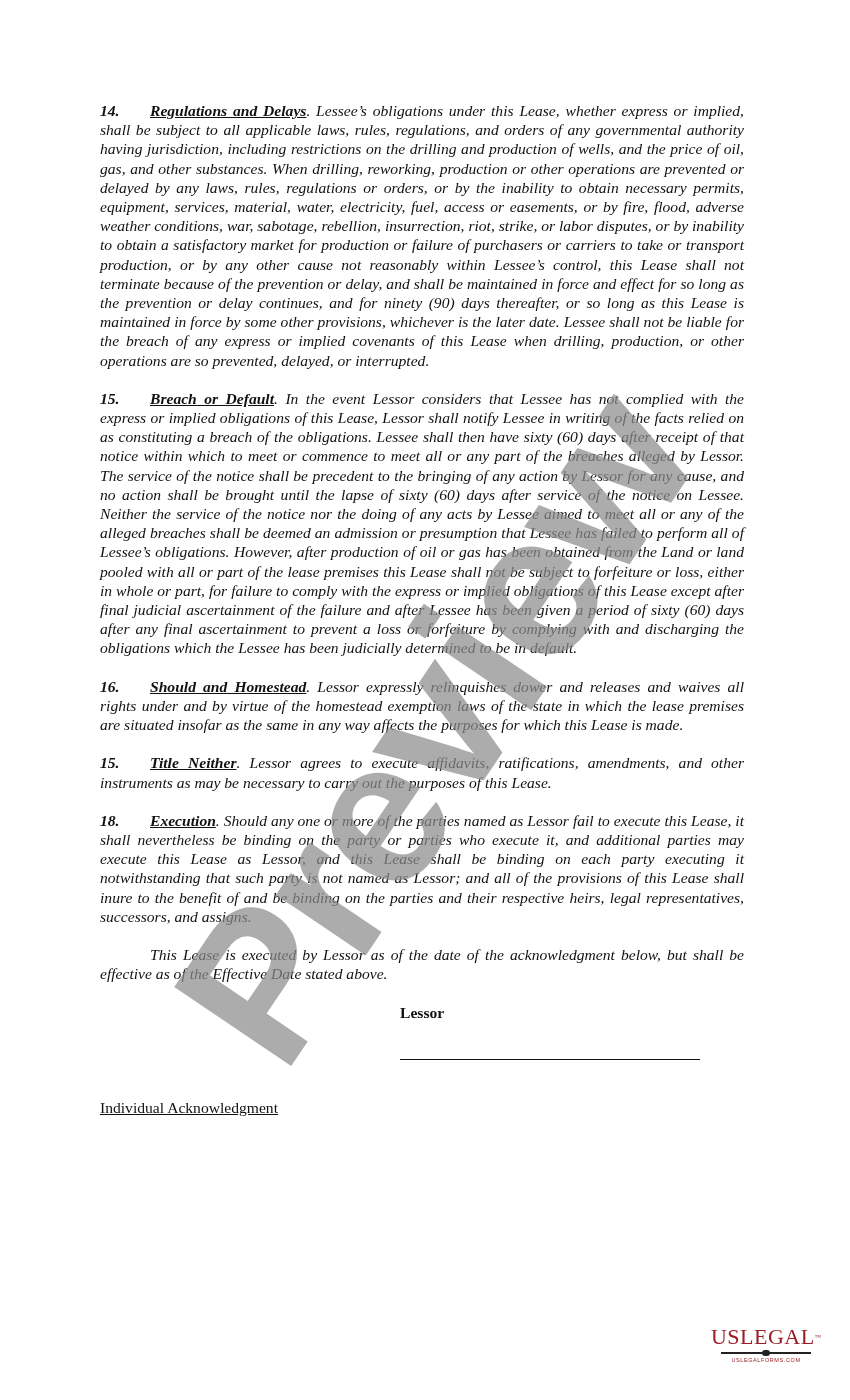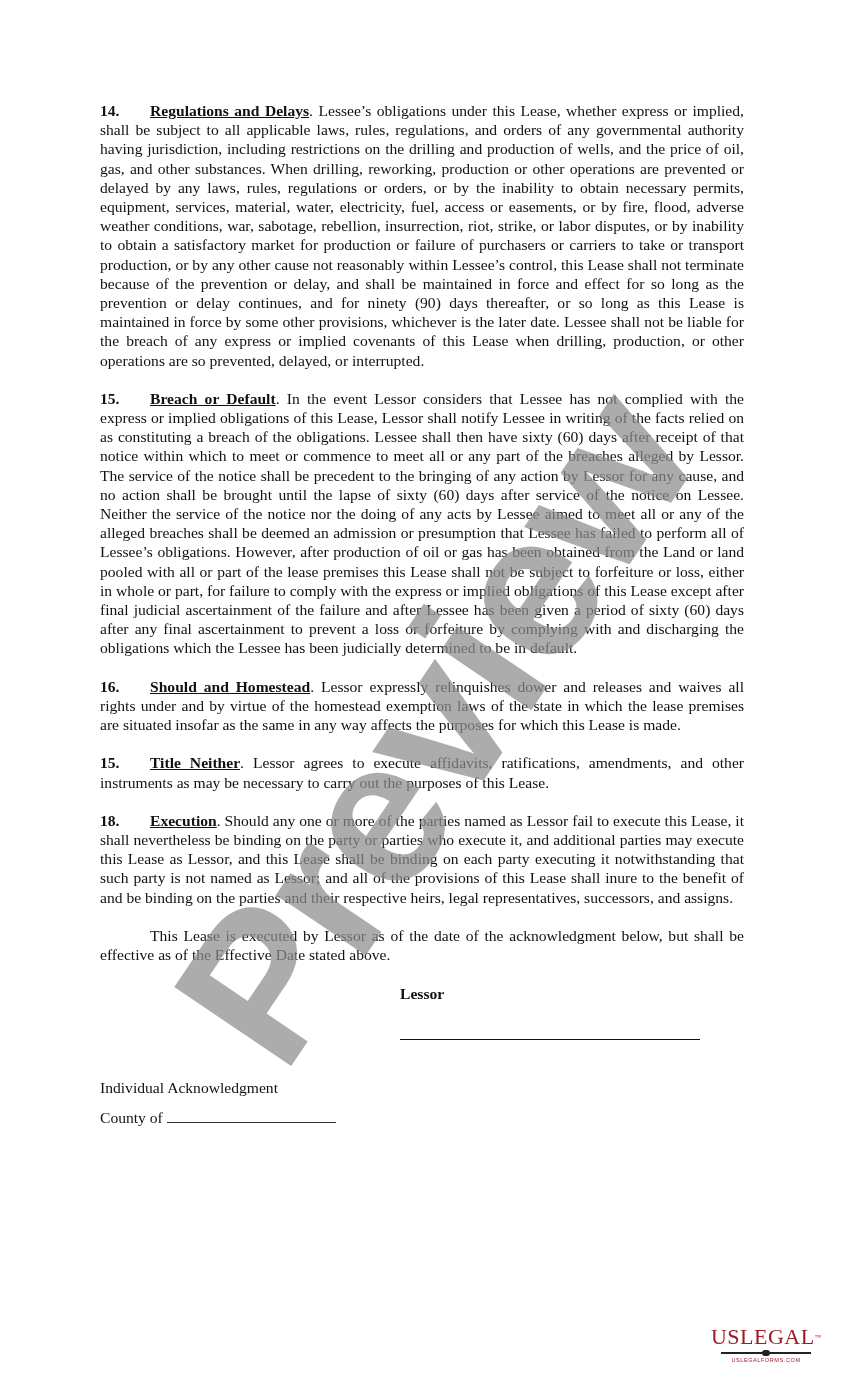--- a/index.html
+++ b/index.html
@@ -5,28 +5,28 @@
   html, body { margin: 0; padding: 0; background: #ffffff; }
   body { width: 850px; height: 1400px; position: relative; overflow: hidden; }
   .page {
     position: absolute; left: 0; top: 0; width: 850px; height: 1400px; background: #fff;
     font-family: "Liberation Serif", "DejaVu Serif", serif; color: #111;
   }
   .content {
     position: absolute; left: 100px; top: 101px; width: 650px;
     font-size: 15.6px; line-height: 19.2px;
   }
-  .para { text-align: justify; margin: 0 6px 19px 0; }
+  .para { text-align: justify; margin: 0 6px 19px 0; font-style: italic; }
   .num { font-weight: bold; display: inline-block; width: 50px; }
   .heading { font-weight: bold; text-decoration: underline; }
   .indent { text-indent: 50px; }
   .lessor-block { margin-left: 300px; margin-top: 20px; }
   .lessor-label { font-weight: bold; }
   .sig-line { width: 300px; border-bottom: 1.5px solid #111; height: 26px; margin-top: 10px; }
-  .ack-title { margin-top: 38px; margin-bottom: 10px; }
+  .ack-title { text-decoration: underline; margin-top: 38px; margin-bottom: 36px; }
   .field-row { white-space: nowrap; }
   .blank { display: inline-block; border-bottom: 1px solid #333; vertical-align: baseline; height: 14px; }
 
   .watermark {
     position: absolute; left: 0; top: 0; width: 850px; height: 1400px; pointer-events: none;
   }
   .watermark span {
     position: absolute; left: 60px; top: 610px;
     font-family: "Liberation Sans", "DejaVu Sans", sans-serif; font-weight: bold;
     font-size: 205px; letter-spacing: -4px; color: rgba(140,140,140,0.72);
@@ -72,24 +72,20 @@
 
     <p class="para indent">This Lease is executed by Lessor as of the date of the acknowledgment below, but shall be effective as of the Effective Date stated above.</p>
 
     <div class="lessor-block">
       <div class="lessor-label">Lessor</div>
       <div class="sig-line"></div>
     </div>
 
     <div class="ack-title">Individual Acknowledgment</div>
 
-    <div class="field-row">
-      <span>County of</span>
-      <span class="blank" style="width:169px"></span>
-    </div>
   </div>
 
   <div class="watermark">
     <span>Preview</span>
   </div>
 
   <div class="logo">
     <div class="logo-text"><span>USLEGAL</span><span class="logo-tm">™</span></div>
     <div class="logo-wing"></div>
     <div class="logo-url">USLEGALFORMS.COM</div>

